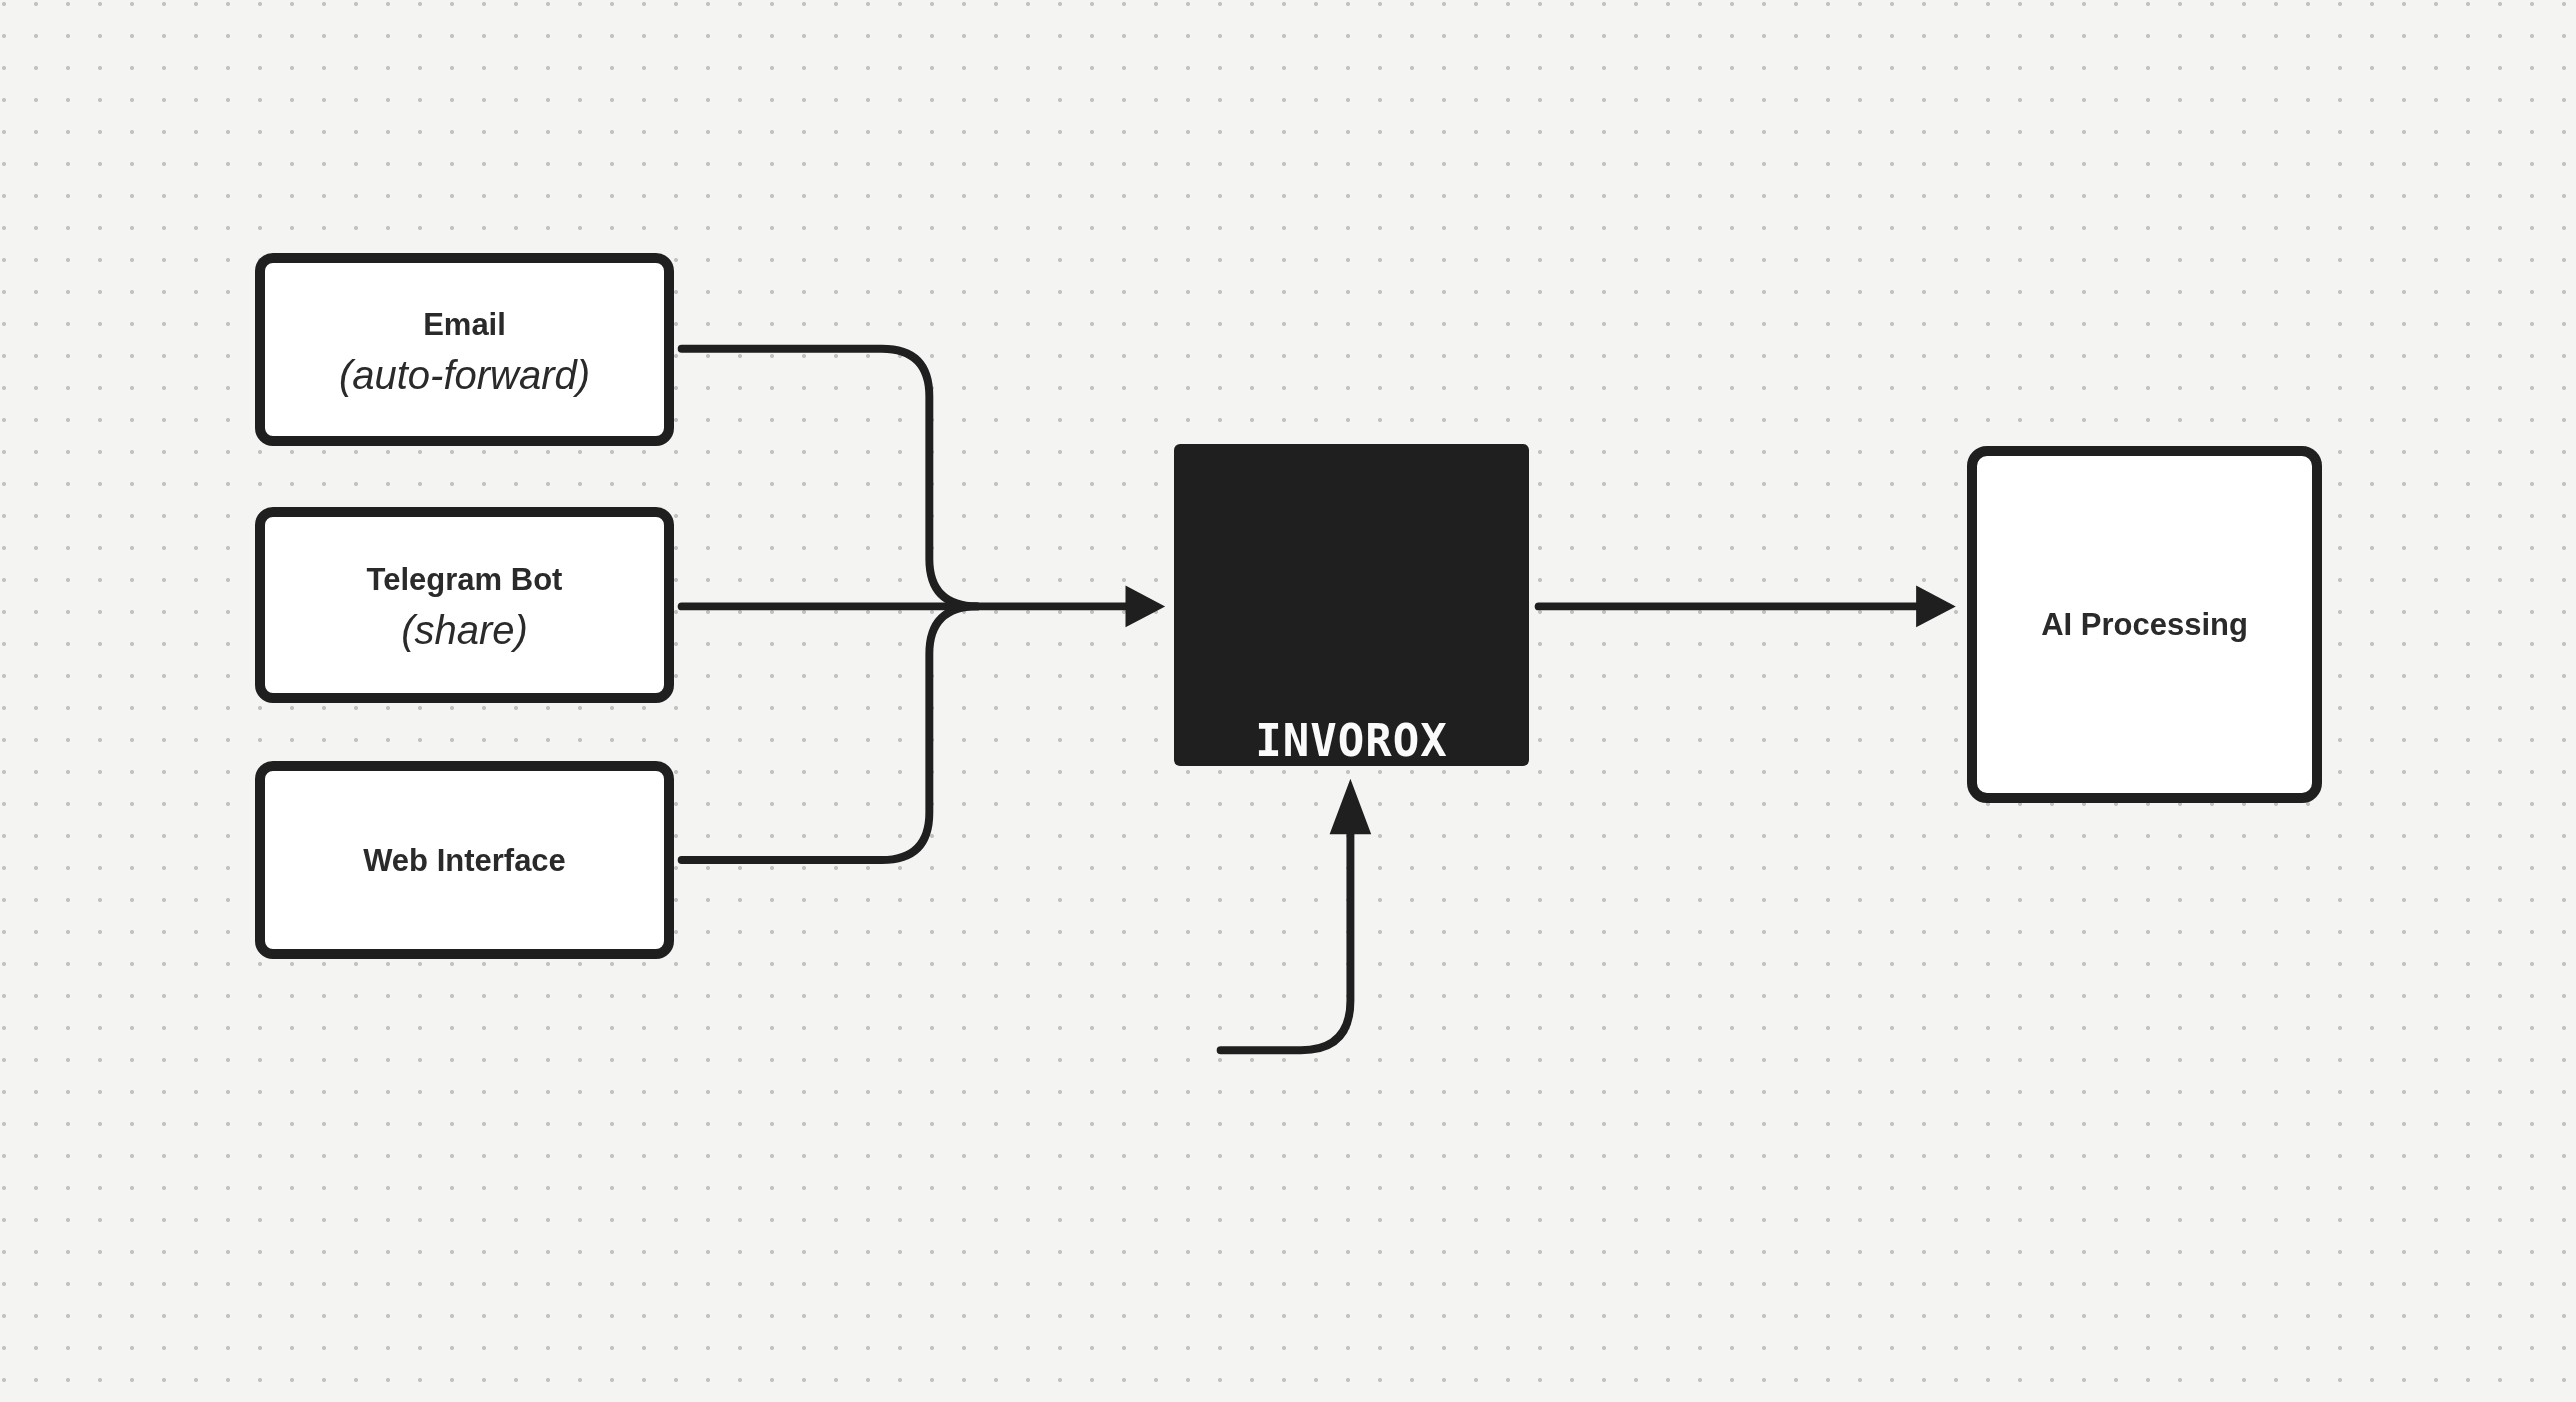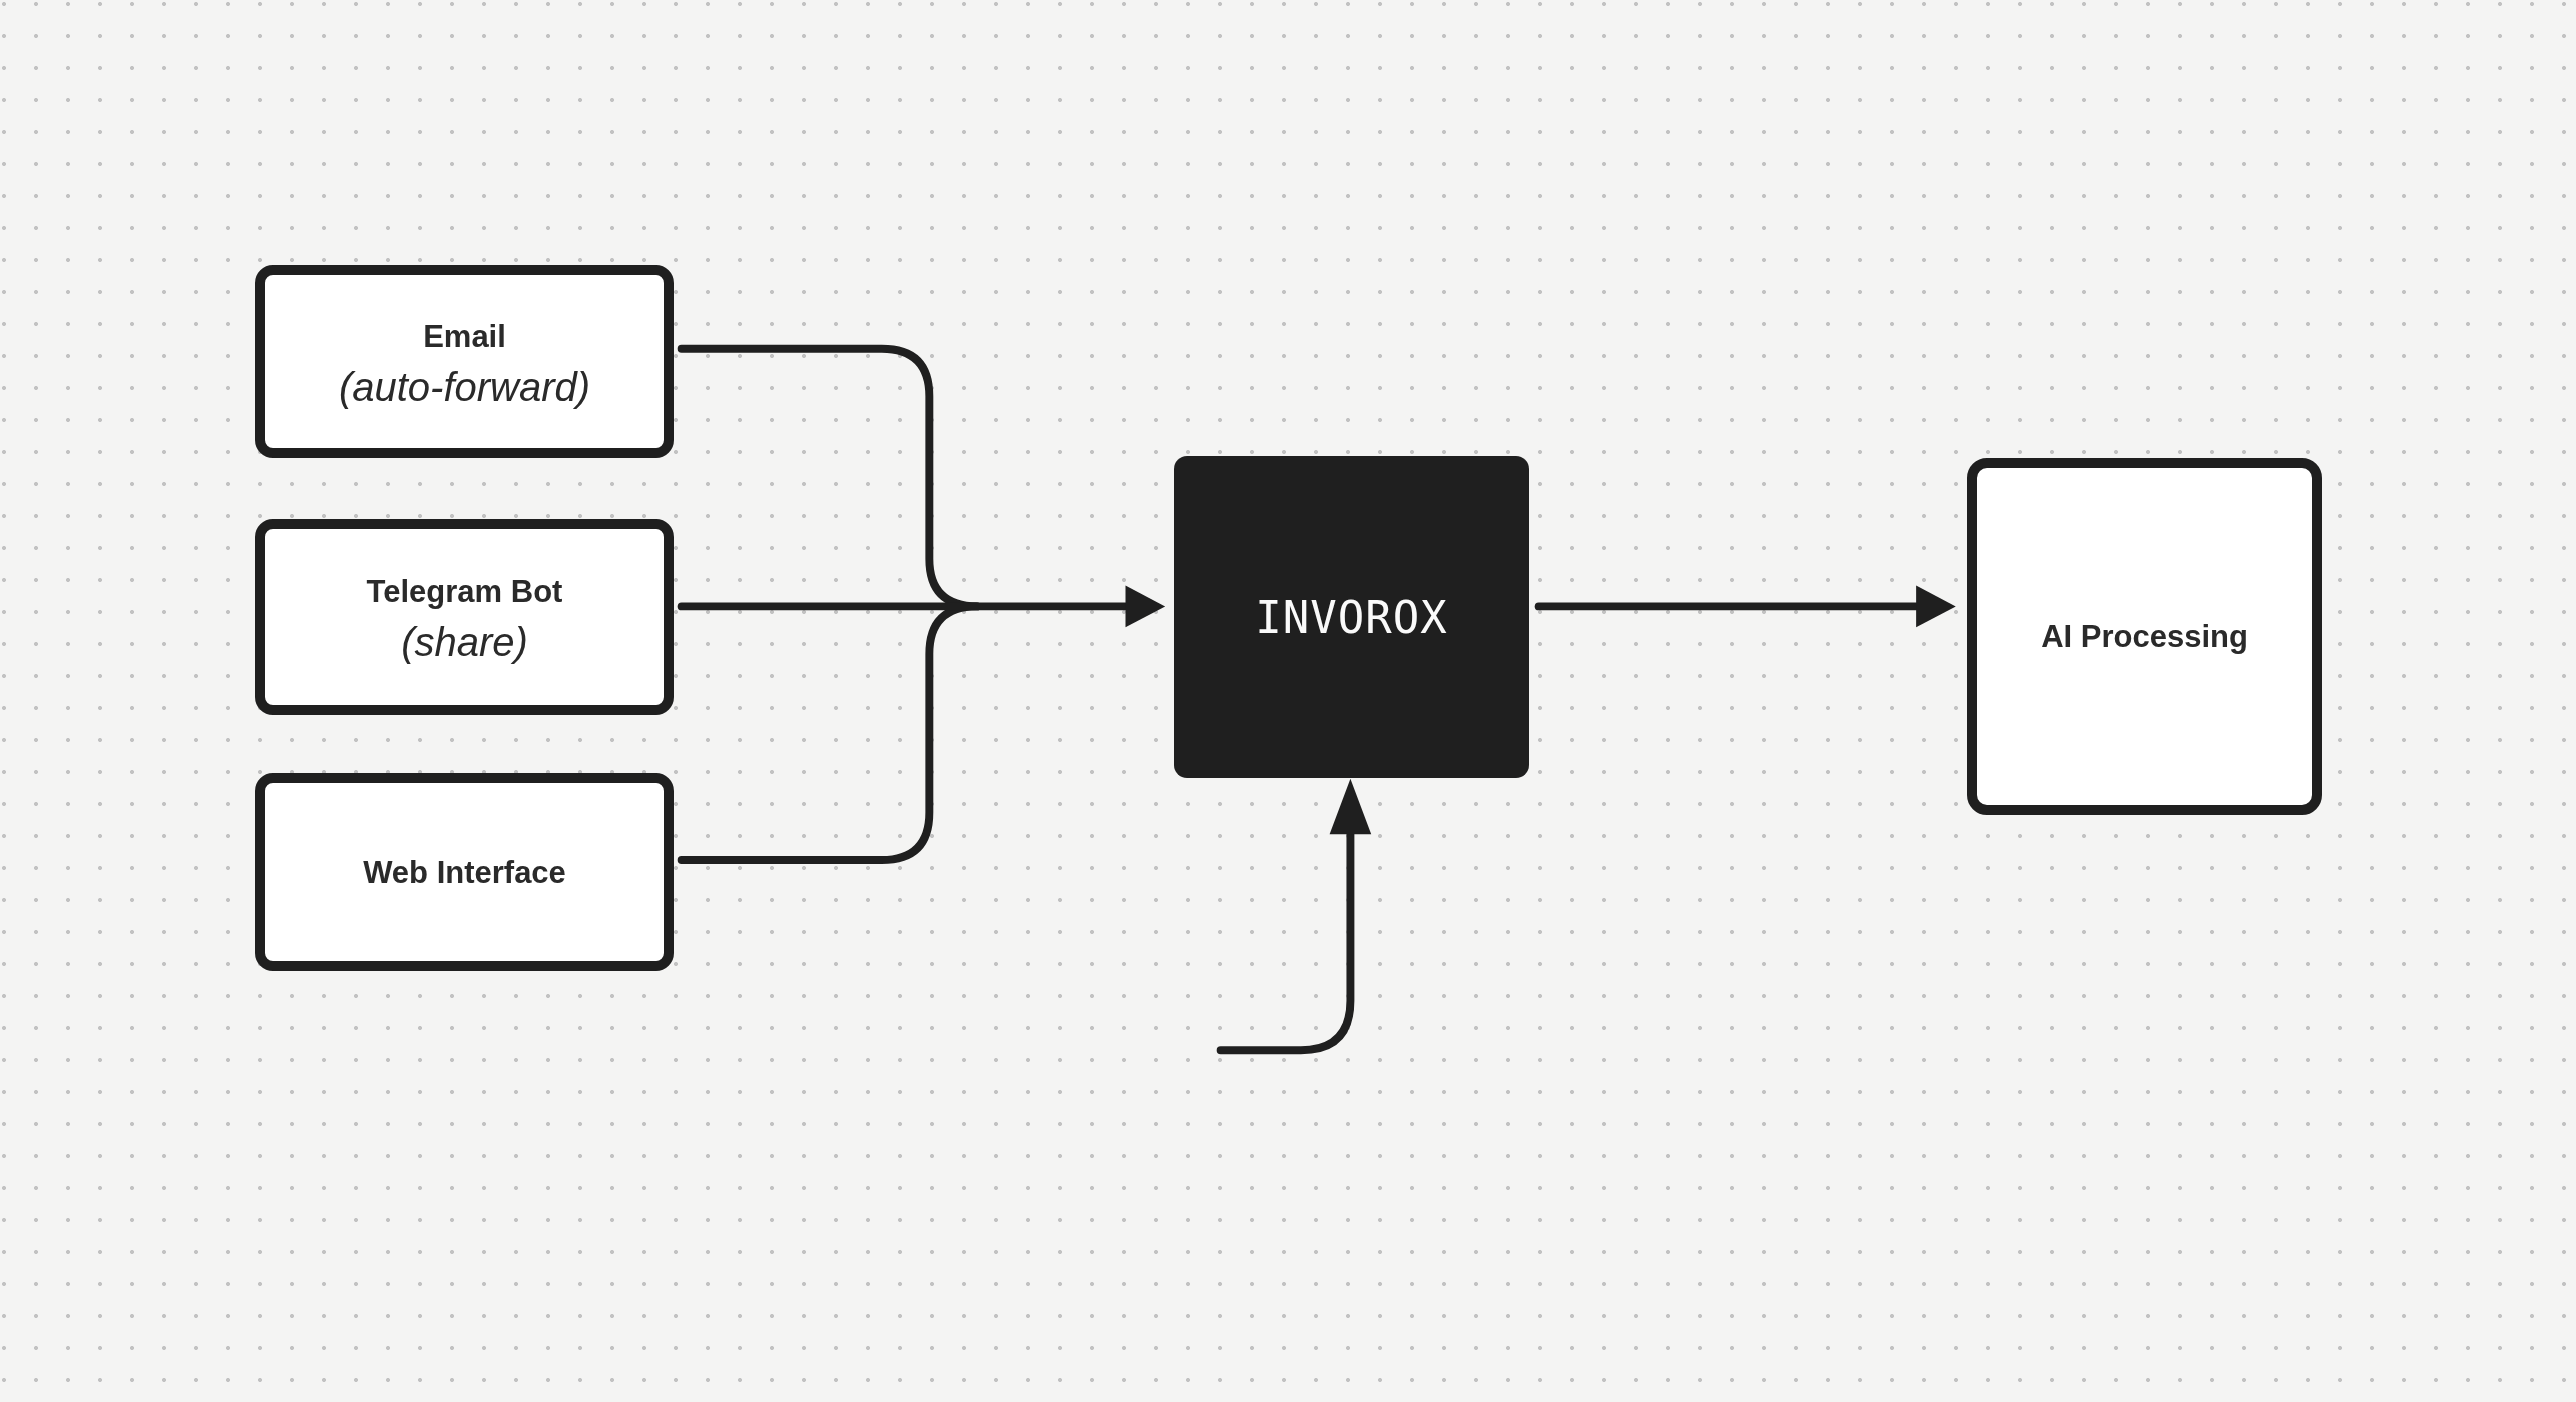--- a/index.html
+++ b/index.html
@@ -34,37 +34,37 @@
     border-radius: 18px;
     display: flex;
     flex-direction: column;
     align-items: center;
     justify-content: center;
     text-align: center;
     color: #2a2a2a;
     font-weight: 700;
     font-size: 31px;
     line-height: 51px;
-    margin-top: 12px;
   }
   .node .sublabel {
     font-weight: 400;
     font-style: italic;
     font-size: 40px;
     line-height: 51px;
   }
   .node.dark {
     background: #1f1f1f;
     border: none;
-    border-radius: 13px;
+    border-radius: 6px;
     color: #fafafa;
     font-family: "DejaVu Sans Mono", "Liberation Mono", monospace;
-    font-weight: 400;
+    font-weight: 700;
     font-size: 44px;
     letter-spacing: 1px;
+    justify-content: flex-end;
   }
 </style>
 </head>
 <body>
 
 <div id="canvas">
 
   <svg id="edges" viewBox="0 0 2600 1416" xmlns="http://www.w3.org/2000/svg">
 
     <path class="edge" d="M 688 352 H 890 Q 938 352 938 400 V 564 Q 938 612 986 612"></path>

